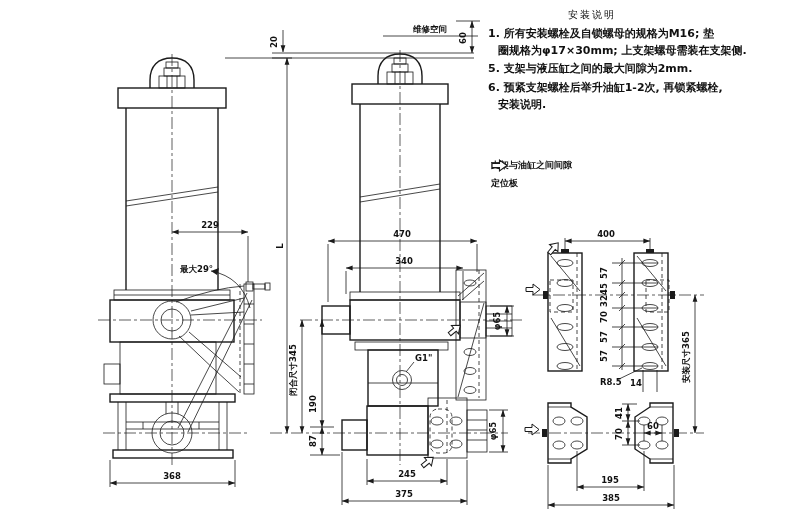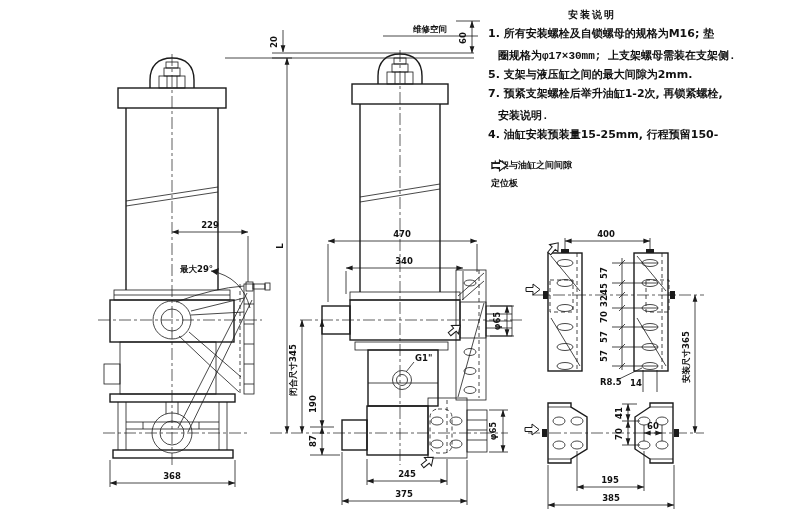--- a/index.html
+++ b/index.html
@@ -11,23 +11,23 @@
   .t{fill:none;stroke:var(--ln);stroke-width:0.8;}
   .d{fill:none;stroke:var(--ln);stroke-width:0.8;}
   .cl{fill:none;stroke:var(--ln);stroke-width:0.7;stroke-dasharray:12 3 3 3;}
   .hd{fill:none;stroke:var(--ln);stroke-width:0.8;stroke-dasharray:4 3;}
   .fillb{fill:var(--ln);stroke:none;}
   .flag{fill:#ffffff;stroke:var(--ln);stroke-width:1;}
   .lbl{font-family:"DejaVu Sans",sans-serif;font-size:8.5px;font-weight:bold;fill:#111;text-anchor:middle;}
   .lblL{text-anchor:start;}
   
   .notes{position:absolute;left:488px;top:8px;width:315px;color:#111;}
-  .notes-title{font-size:10px;font-weight:bold;letter-spacing:2px;margin-left:80px;margin-bottom:3px;}
+  .notes-title{font-size:10px;font-weight:normal;letter-spacing:2px;margin-left:80px;margin-bottom:3px;}
   .nl{font-size:11px;font-weight:bold;line-height:1.2;margin-top:5px;white-space:nowrap;}
-  .nl.ind{padding-left:10px;margin-top:10px;font-family:Liberation Mono, monospace;}
+  .nl.ind{padding-left:10px;margin-top:4px;}
   
   .legend{position:absolute;left:491px;top:159px;color:#111;}
   .legend-row{display:flex;align-items:center;gap:9px;margin-bottom:5px;}
   .legend-row span{font-size:9px;font-weight:bold;white-space:nowrap;}
 </style>
 </head>
 <body>
 
 <div class="canvas">
 
@@ -349,23 +349,22 @@
     <text class="lbl" x="610" y="483">195</text>
     <text class="lbl" x="611" y="501">385</text>
   </g>
 </svg>
 
 <div class="notes">
   <div class="notes-title">安装说明</div>
   <div class="nl">1. 所有安装螺栓及自锁螺母的规格为M16; 垫</div>
   <div class="nl ind">圈规格为φ17×30mm; 上支架螺母需装在支架侧.</div>
   <div class="nl">5. 支架与液压缸之间的最大间隙为2mm.</div>
-  <div class="nl">7. 预紧支架螺栓后举升油缸1-2次, 再锁紧螺栓,</div>
+  <div class="nl">6. 预紧支架螺栓后举升油缸1-2次, 再锁紧螺栓,</div>
   <div class="nl ind">安装说明.</div>
-  <div class="nl">4. 油缸安装预装量15-25mm, 行程预留150-</div>
 </div>
 
 <div class="legend">
   <div class="legend-row">
     <svg width="17" height="13" viewBox="0 0 16 12">
       <path class="flag" d="M1,4 L8,4 L8,1 L15,6 L8,11 L8,8 L1,8 Z"></path>
     </svg>
     <span>支架与油缸之间间隙</span>
   </div>
   <div class="legend-row">

